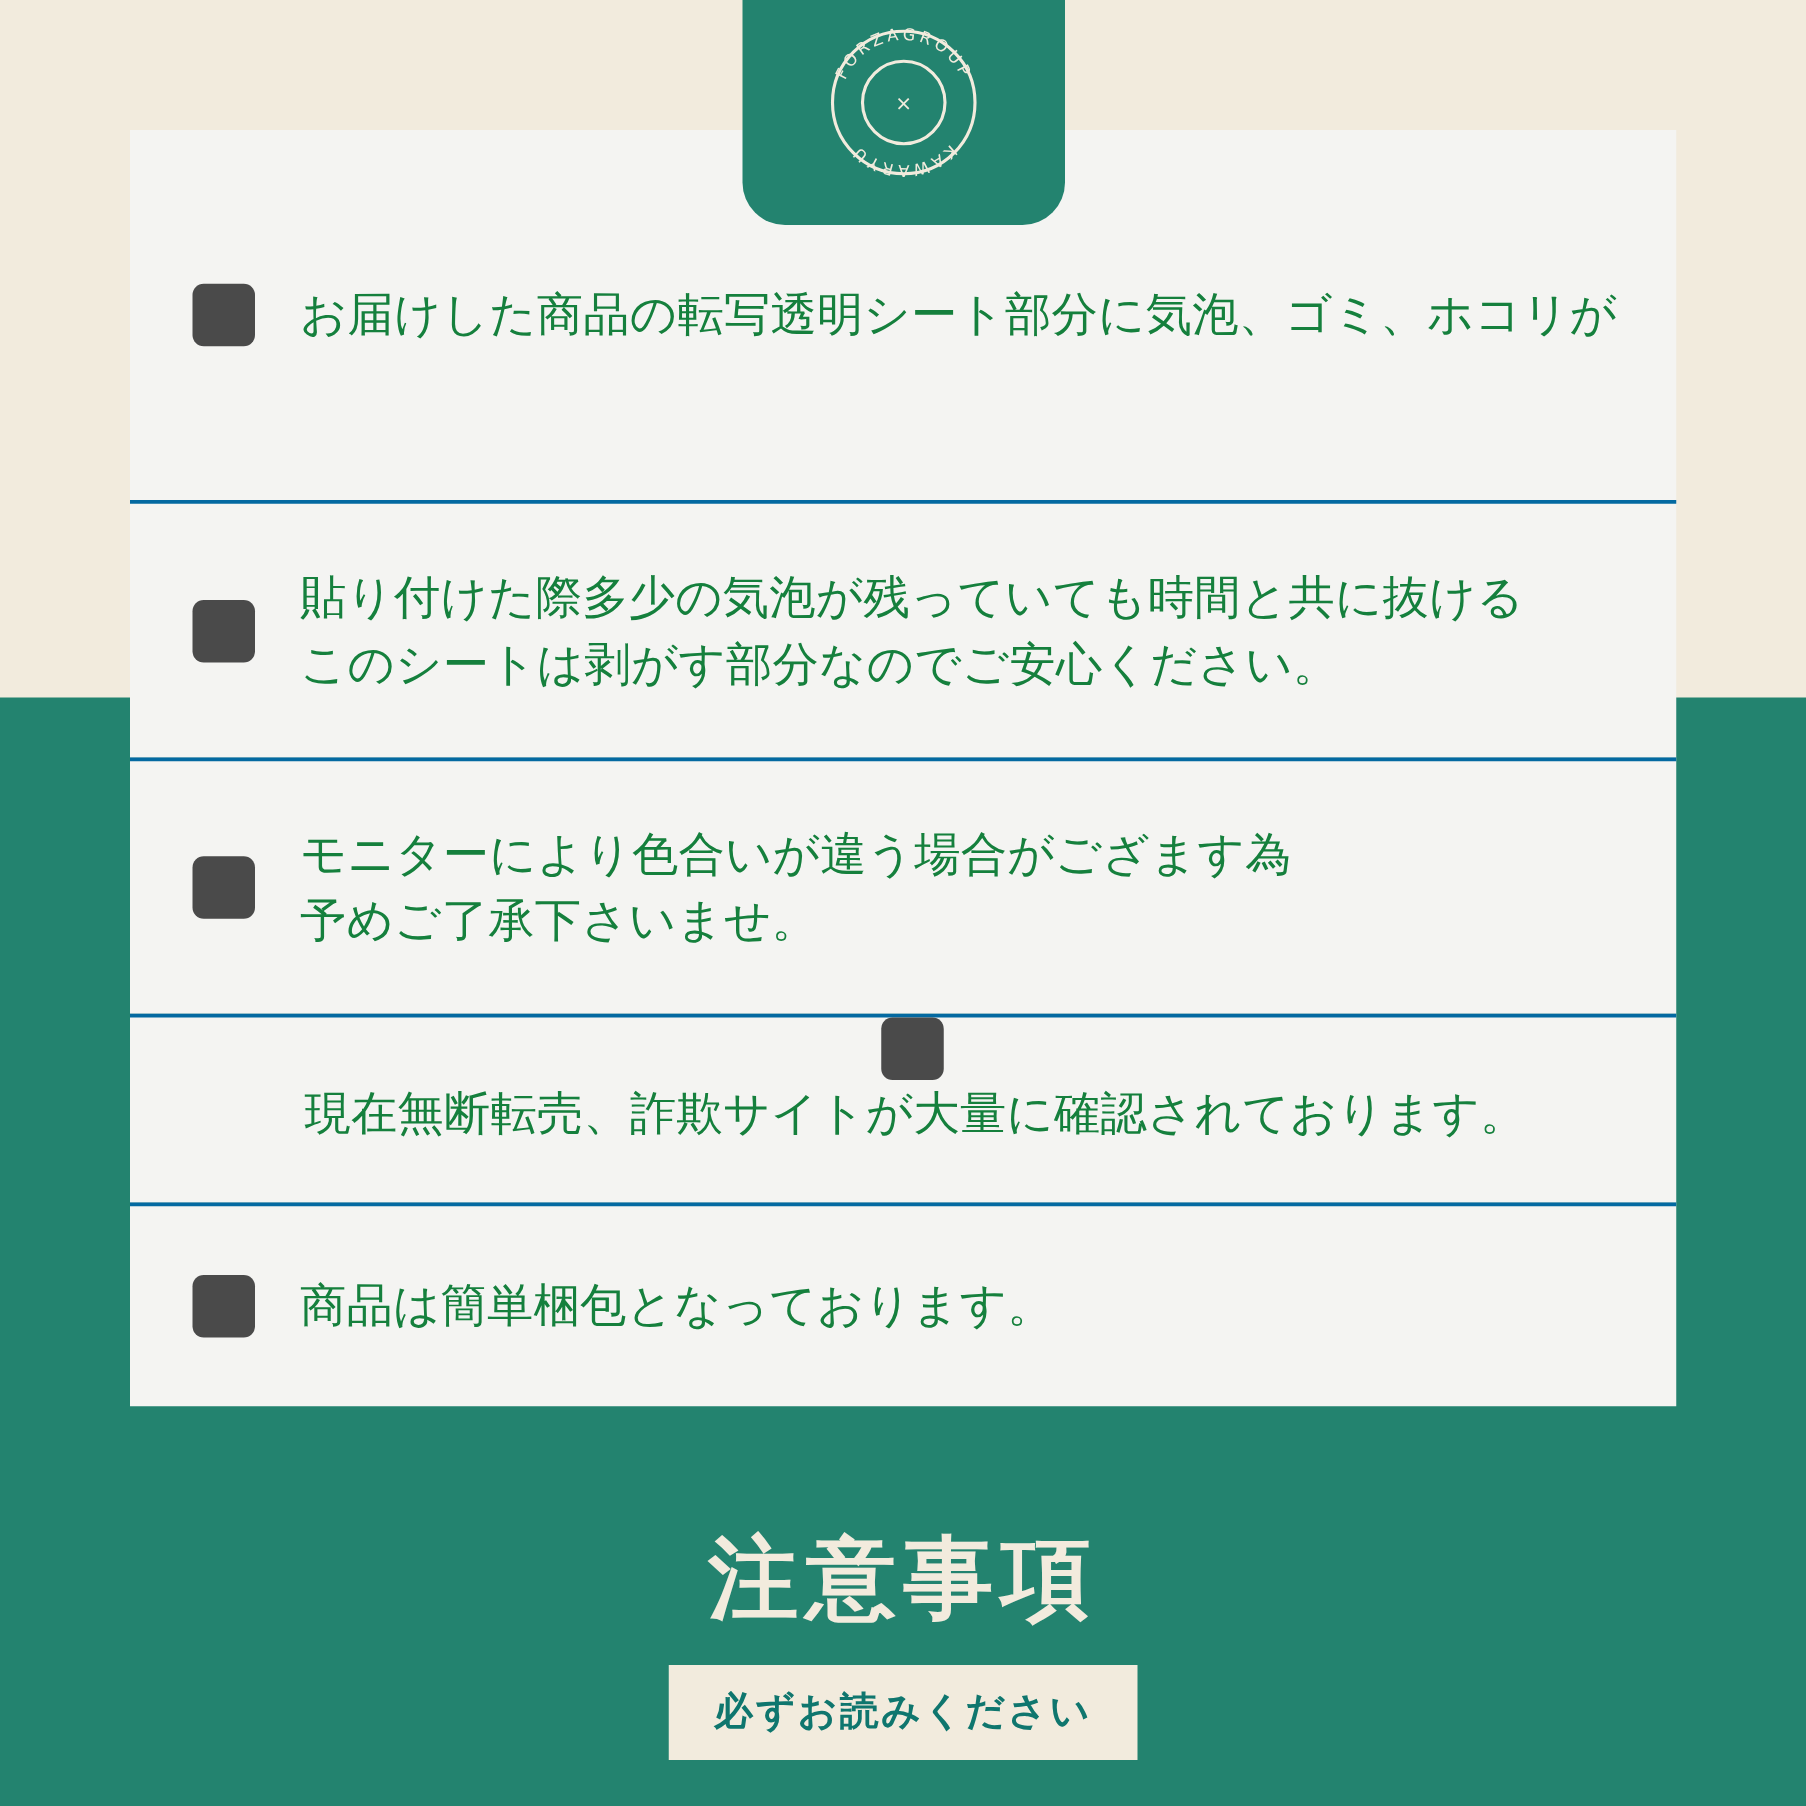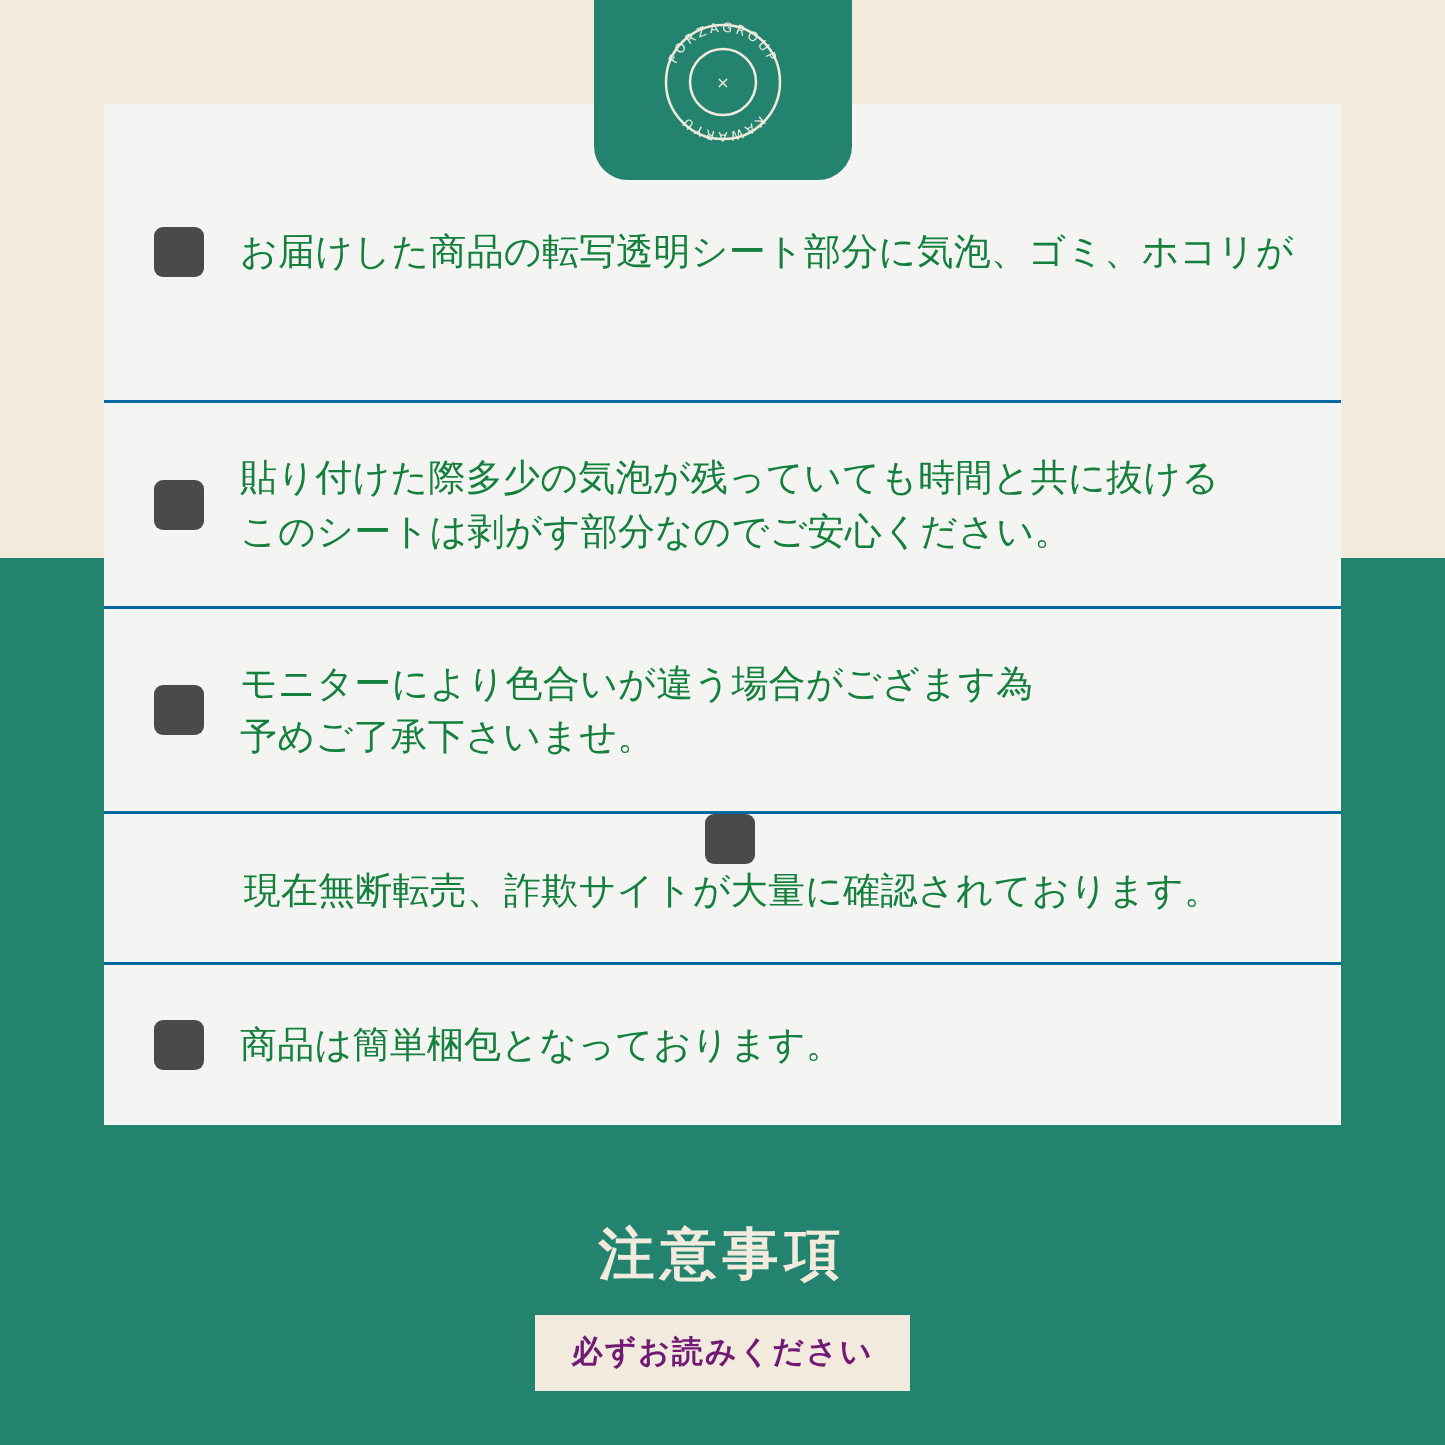--- a/index.html
+++ b/index.html
@@ -95,32 +95,32 @@
   
   #footer {
     position: absolute;
     left: 0;
     top: 1195px;
     width: 1445px;
     text-align: center;
     z-index: 4;
   }
   #footer-title {
-    font-size: 56px;
+    font-size: 72px;
     font-weight: bold;
     color: #f2ebdd;
     letter-spacing: 6px;
     line-height: 1.1;
     margin-top: 28px;
   }
   #footer-sub {
     display: inline-block;
     margin-top: 30px;
     background: #f2ebdd;
-    color: #701a75;
+    color: #0f766e;
     font-size: 31px;
     font-weight: bold;
     letter-spacing: 2px;
     padding: 16px 36px 18px 36px;
   }
 </style>
 </head>
 <body>
 
 <div id="page">

